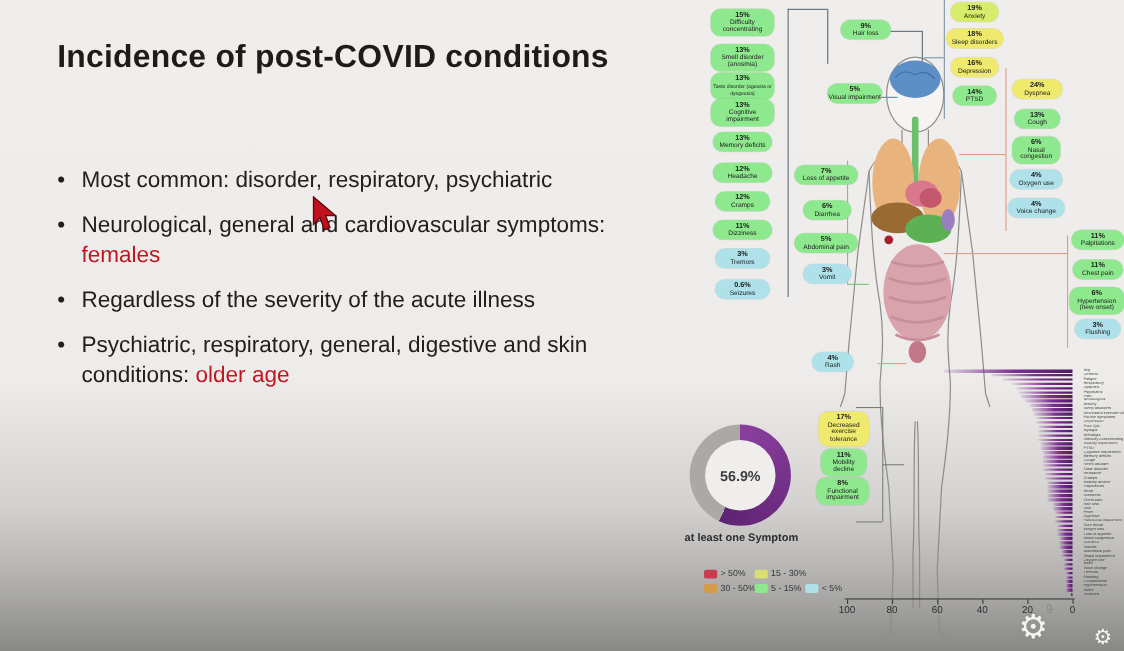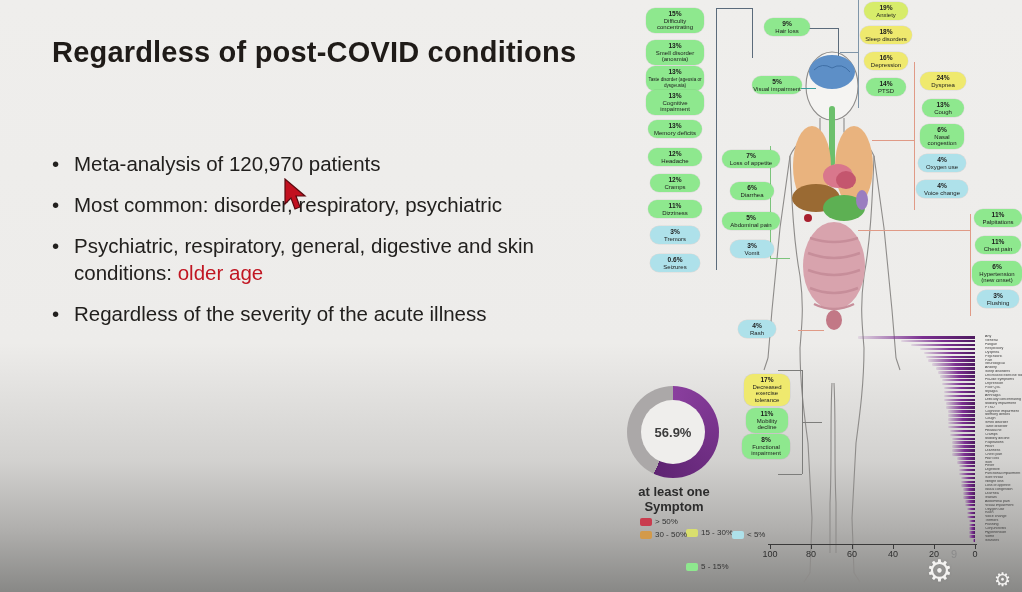--- a/index.html
+++ b/index.html
@@ -23,21 +23,21 @@
   .t-green{background:#8ee88e;}
   .t-blue{background:#aee1ea;}
   .t-yellow{background:#efe96e;}
   .t-yellowgreen{background:#d7ec6a;}
   .conn{position:absolute;}
   
   .donut{position:absolute;left:627px;top:386px;width:92px;height:92px;border-radius:50%;
     background:conic-gradient(from 0deg,#8a3f9e 0deg,#5e2372 204.8deg,#aba8a8 204.8deg 360deg);}
   .donut-hole{position:absolute;inset:14px;border-radius:50%;background:#efeeec;display:flex;align-items:center;justify-content:center;}
   .donut-value{font-size:13px;font-weight:bold;color:#3c3c3c;}
-  .donut-caption{position:absolute;left:612px;top:484px;width:124px;text-align:center;font-size:13px;font-weight:bold;color:#2c2c2c;}
+  .donut-caption{position:absolute;left:612px;top:484px;width:124px;text-align:center;font-size:10px;font-weight:bold;color:#2c2c2c;}
   
   #legend{position:absolute;left:640px;top:517px;width:150px;}
   .lg-item{position:absolute;display:flex;align-items:center;gap:3px;font-size:8px;color:#333;}
   .lg-swatch{width:12px;height:8px;border-radius:2px;flex:none;}
   .sw-red{background:#c93c4e;} .sw-orange{background:#d39a4a;} .sw-yellowgreen{background:#d9df6e;}
   .sw-green{background:#8ee88e;} .sw-blue{background:#aee1ea;}
   
   #bars{position:absolute;left:770px;top:336px;width:205px;height:206px;display:flex;flex-direction:column;justify-content:space-between;}
   #bars .bar{height:2.5px;margin-left:auto;background:linear-gradient(to left,#4e1a60 0%,#7b2f91 45%,rgba(133,60,155,.12) 100%);border-radius:1px 0 0 1px;}
   #bar-labels{position:absolute;left:985px;top:335px;width:40px;height:208px;display:flex;flex-direction:column;justify-content:space-between;}
@@ -50,26 +50,26 @@
   .citation{position:absolute;right:6px;top:562px;font-size:15.5px;color:#2e2c2a;z-index:5;}
   .gear{position:absolute;color:#f4f3f1;text-shadow:0 0 2px rgba(120,120,120,.6);z-index:6;line-height:1;}
   .gear-big{left:926px;top:556px;font-size:30px;}
   .gear-small{left:994px;top:570px;font-size:19px;}
 </style>
 </head>
 <body>
 
 <div class="slide">
 
-  <div class="title">Regardless of post-COVID conditions</div>
+  <div class="title">Incidence of post-COVID conditions</div>
   <ul class="bullets">
-    <li><span>Meta-analysis of 120,970 patients</span><span class="red"></span></li>
     <li><span>Most common: disorder, respiratory, psychiatric</span><span class="red"></span></li>
+    <li><span>Neurological, general and cardiovascular symptoms: </span><span class="red">females</span></li>
+    <li><span>Regardless of the severity of the acute illness</span><span class="red"></span></li>
     <li><span>Psychiatric, respiratory, general, digestive and skin conditions: </span><span class="red">older age</span></li>
-    <li><span>Regardless of the severity of the acute illness</span><span class="red"></span></li>
   </ul>
 
   <svg class="cursor" width="26" height="34" viewBox="0 0 26 34">
     <polygon points="2,1 2,26 8,20 12,31 17,29 13,18 22,18" fill="#c2101f" stroke="#5a0a10" stroke-width="1.2"></polygon>
   </svg>
 
   <div class="info">
 
     <svg style="position:absolute;left:150px;top:48px;" width="170" height="540" viewBox="0 0 170 540">
       <g fill="none" stroke="#8e8c8a" stroke-width="1.1">
@@ -159,29 +159,29 @@
         <span class="donut-value">56.9%</span>
       </div>
     </div>
     <div class="donut-caption" style="left:2px;">at least one Symptom</div>
 
     <div id="legend" style="left:30px;">
         <div class="lg-item" style="left: 0px; top: 0px;">
           <span class="lg-swatch sw-red"></span>
           <span>&gt; 50%</span>
         </div>
-        <div class="lg-item" style="left: 46px; top: 11px;">
+        <div class="lg-item" style="left: 46px; top: 0px;">
           <span class="lg-swatch sw-yellowgreen"></span>
           <span>15 - 30%</span>
         </div>
         <div class="lg-item" style="left: 0px; top: 13px;">
           <span class="lg-swatch sw-orange"></span>
           <span>30 - 50%</span>
         </div>
-        <div class="lg-item" style="left: 46px; top: 13px; margin-top: 32px;">
+        <div class="lg-item" style="left: 46px; top: 13px;">
           <span class="lg-swatch sw-green"></span>
           <span>5 - 15%</span>
         </div>
         <div class="lg-item" style="left: 92px; top: 13px;">
           <span class="lg-swatch sw-blue"></span>
           <span>&lt; 5%</span>
         </div>
       </div>
 
     <div id="bars" style="left:160px;">

